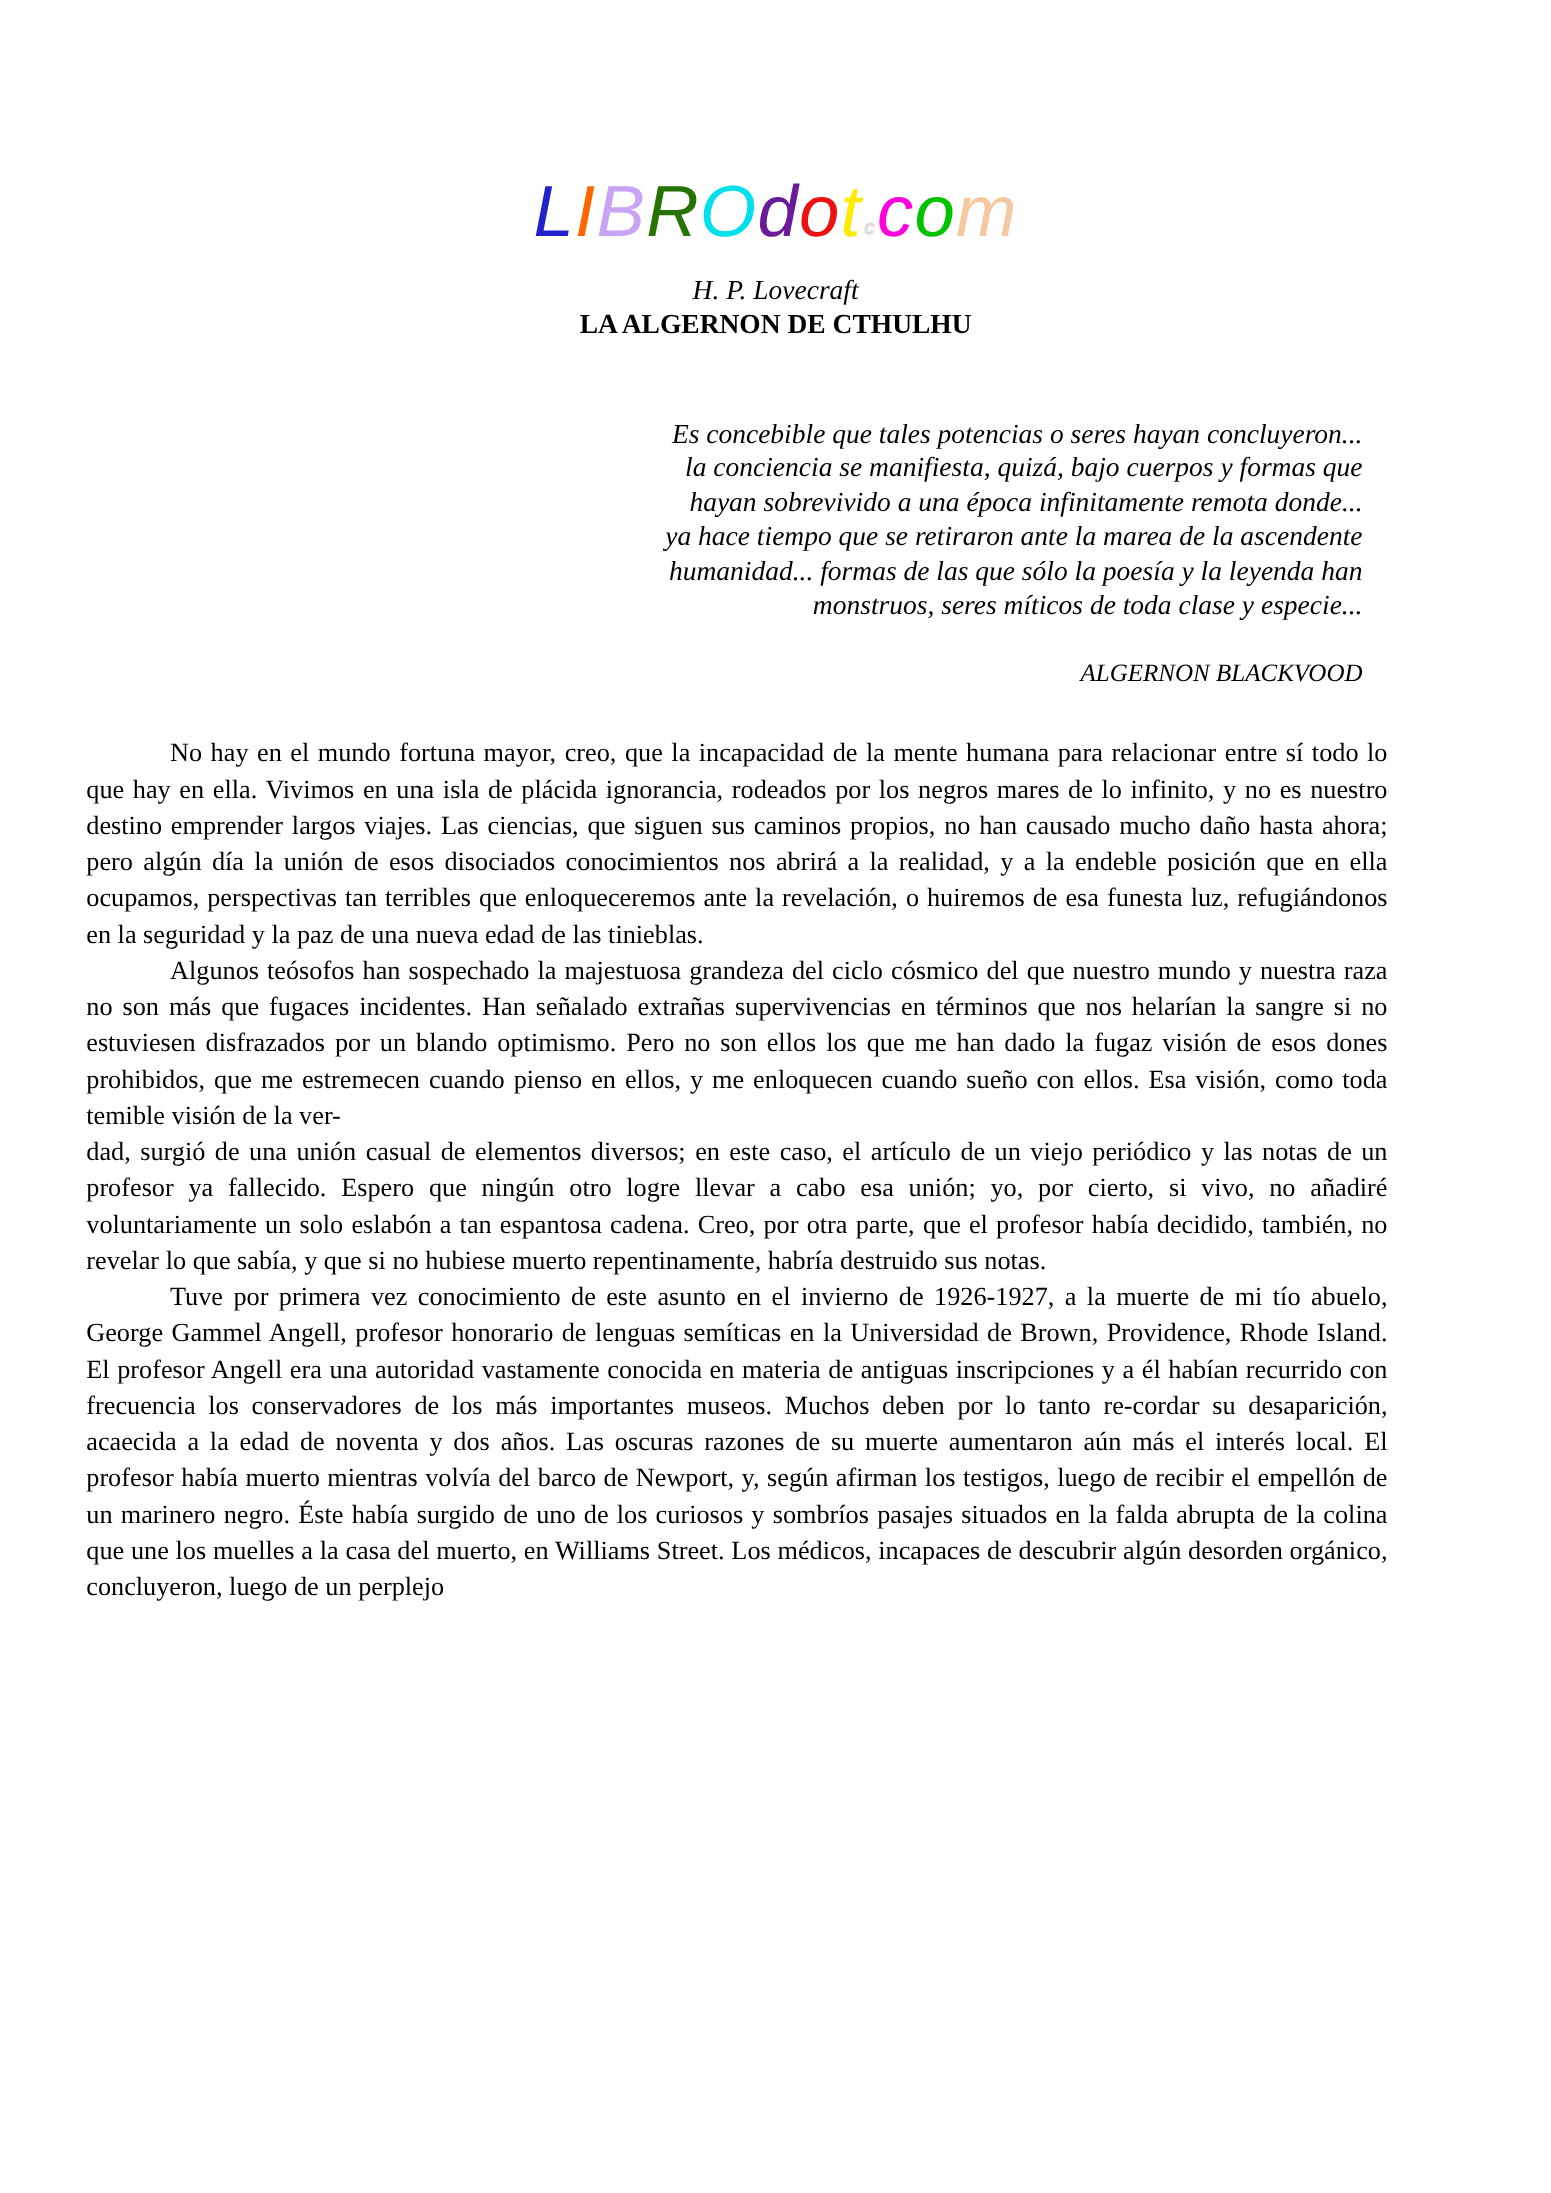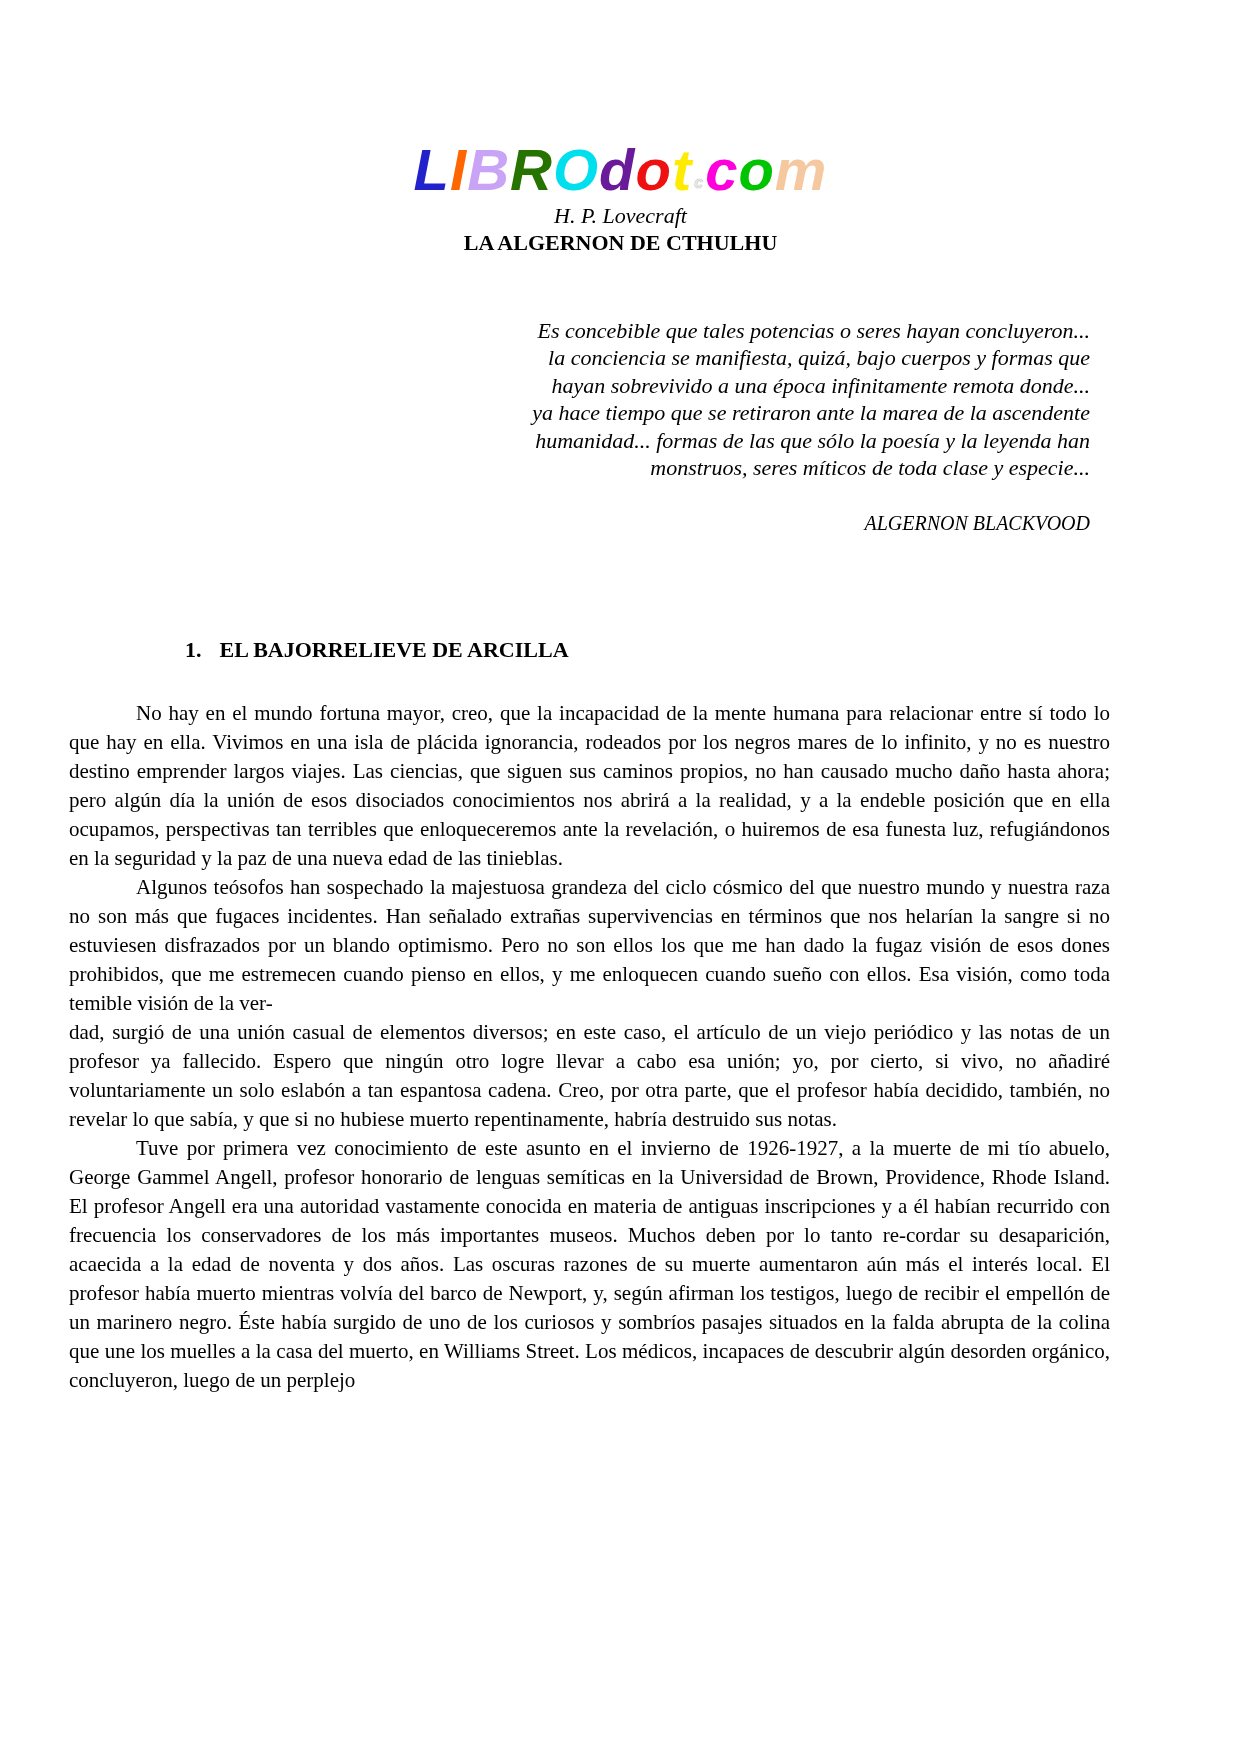--- a/index.html
+++ b/index.html
@@ -10,38 +10,38 @@
     margin: 0 auto;
     background: #ffffff;
     overflow: hidden;
     font-family: "Liberation Serif", serif;
     color: #000000;
   }
   .logo {
     padding-top: 138px;
     text-align: center;
     font-family: "Liberation Sans", sans-serif;
-    font-weight: bold;
+    font-weight: normal;
     font-style: italic;
     font-size: 58px;
     line-height: 1.1;
     letter-spacing: 1px;
     white-space: nowrap;
   }
   .lg { display: inline-block; }
   .lg.dot {
     font-size: 16px;
     vertical-align: baseline;
     transform: translateY(-2px);
     text-shadow: 0 0 1px #777777;
     letter-spacing: 0;
     margin: 0 2px;
   }
   .author {
-    margin-top: 0;
+    margin-top: 16px;
     text-align: center;
     font-style: italic;
     font-size: 22px;
     line-height: 1.25;
   }
   .title {
     text-align: center;
     font-weight: bold;
     font-size: 22px;
     line-height: 1.25;
@@ -97,23 +97,20 @@
     <div class="ep-line">Es concebible que tales potencias o seres hayan concluyeron...</div>
     <div class="ep-line">la conciencia se manifiesta, quizá, bajo cuerpos y formas que</div>
     <div class="ep-line">hayan sobrevivido a una época infinitamente remota donde...</div>
     <div class="ep-line">ya hace tiempo que se retiraron ante la marea de la ascendente</div>
     <div class="ep-line">humanidad... formas de las que sólo la poesía y la leyenda han</div>
     <div class="ep-line">monstruos, seres míticos de toda clase y especie...</div>
   </div>
 
   <div class="attribution">ALGERNON BLACKVOOD</div>
 
-  <div class="heading">
-    <span class="h-num">1.</span><span class="h-title">EL BAJORRELIEVE DE ARCILLA</span>
-  </div>
 
   <div class="body-text">
     <p class="para indent">No hay en el mundo fortuna mayor, creo, que la incapacidad de la mente humana para relacionar entre sí todo lo que hay en ella. Vivimos en una isla de plácida ignorancia, rodeados por los negros mares de lo infinito, y no es nuestro destino emprender largos viajes. Las ciencias, que siguen sus caminos propios, no han causado mucho daño hasta ahora; pero algún día la unión de esos disociados conocimientos nos abrirá a la realidad, y a la endeble posición que en ella ocupamos, perspectivas tan terribles que enloqueceremos ante la revelación, o huiremos de esa funesta luz, refugiándonos en la seguridad y la paz de una nueva edad de las tinieblas.</p>
     <p class="para indent">Algunos teósofos han sospechado la majestuosa grandeza del ciclo cósmico del que nuestro mundo y nuestra raza no son más que fugaces incidentes. Han señalado extrañas supervivencias en términos que nos helarían la sangre si no estuviesen disfrazados por un blando optimismo. Pero no son ellos los que me han dado la fugaz visión de esos dones prohibidos, que me estremecen cuando pienso en ellos, y me enloquecen cuando sueño con ellos. Esa visión, como toda temible visión de la ver-</p>
     <p class="para">dad, surgió de una unión casual de elementos diversos; en este caso, el artículo de un viejo periódico y las notas de un profesor ya fallecido. Espero que ningún otro logre llevar a cabo esa unión; yo, por cierto, si vivo, no añadiré voluntariamente un solo eslabón a tan espantosa cadena. Creo, por otra parte, que el profesor había decidido, también, no revelar lo que sabía, y que si no hubiese muerto repentinamente, habría destruido sus notas.</p>
     <p class="para indent">Tuve por primera vez conocimiento de este asunto en el invierno de 1926-1927, a la muerte de mi tío abuelo, George Gammel Angell, profesor honorario de lenguas semíticas en la Universidad de Brown, Providence, Rhode Island. El profesor Angell era una autoridad vastamente conocida en materia de antiguas inscripciones y a él habían recurrido con frecuencia los conservadores de los más importantes museos. Muchos deben por lo tanto re-cordar su desaparición, acaecida a la edad de noventa y dos años. Las oscuras razones de su muerte aumentaron aún más el interés local. El profesor había muerto mientras volvía del barco de Newport, y, según afirman los testigos, luego de recibir el empellón de un marinero negro. Éste había surgido de uno de los curiosos y sombríos pasajes situados en la falda abrupta de la colina que une los muelles a la casa del muerto, en Williams Street. Los médicos, incapaces de descubrir algún desorden orgánico, concluyeron, luego de un perplejo</p>
   </div>
 
 </div>
 

